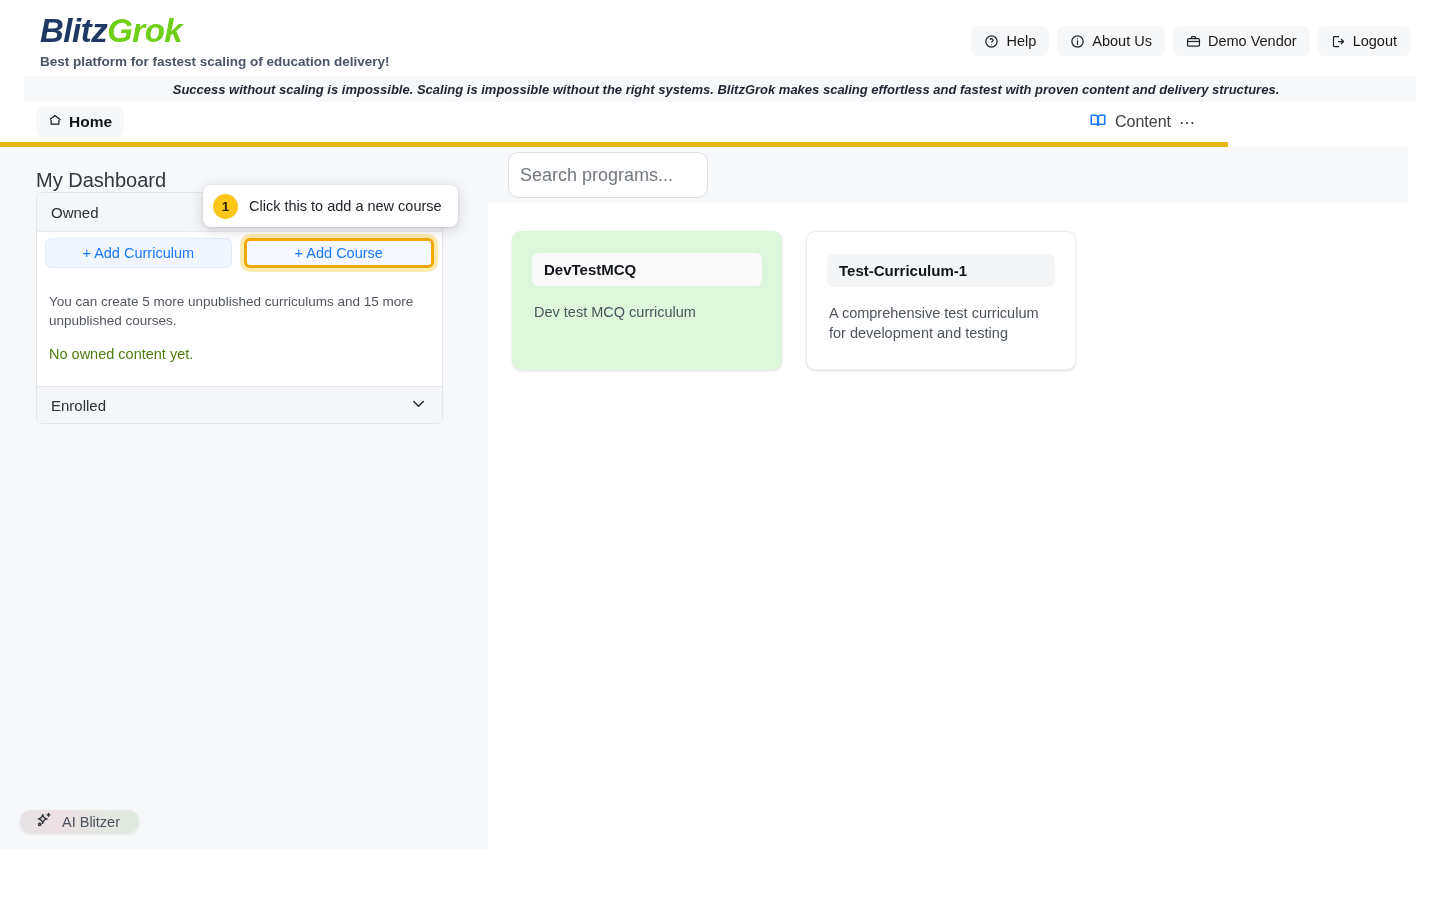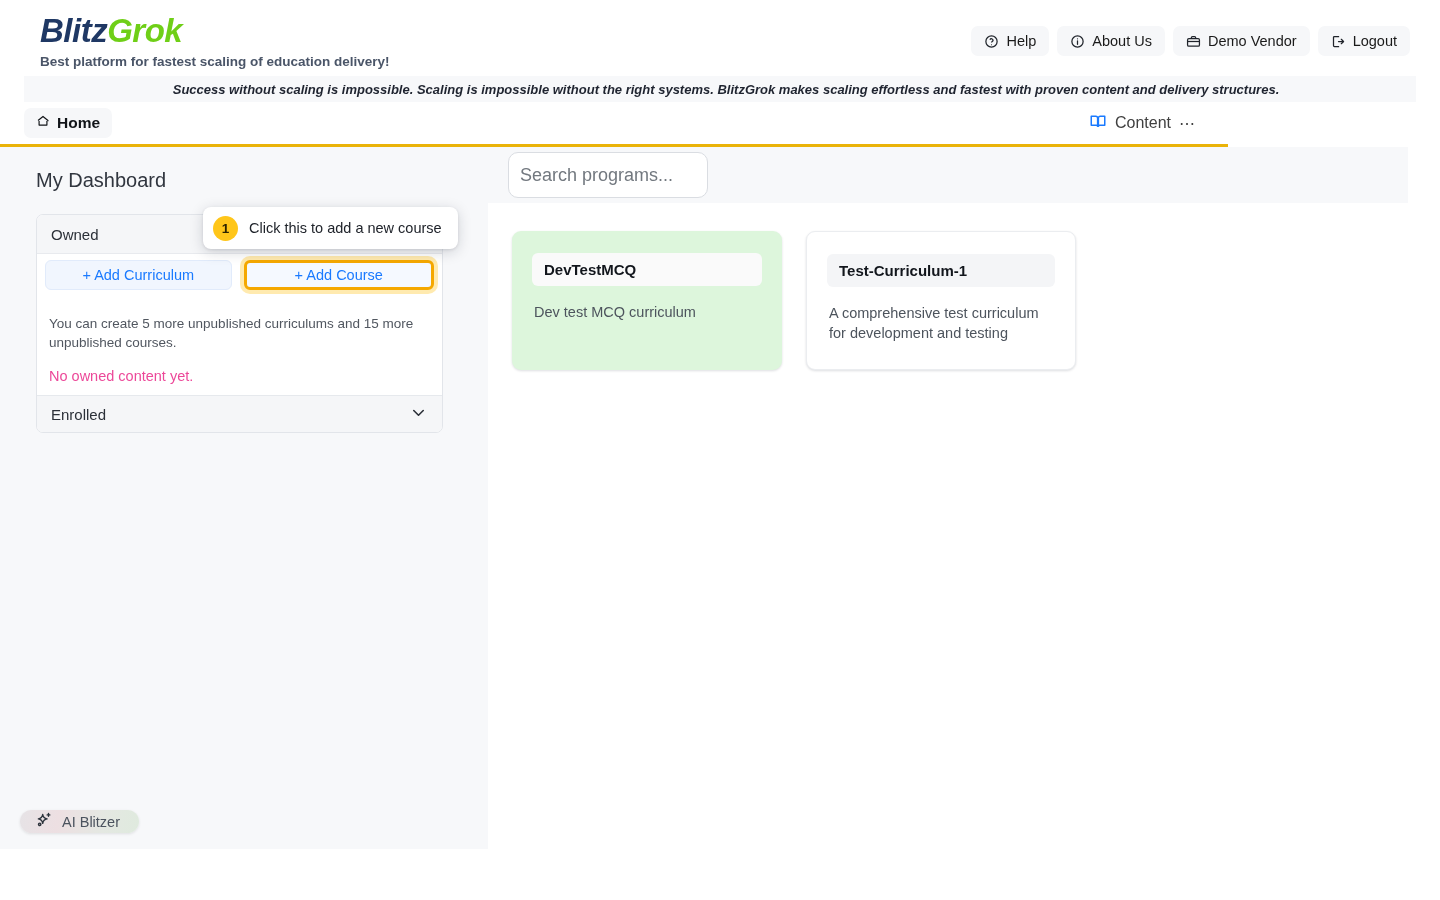--- a/index.html
+++ b/index.html
@@ -79,25 +79,25 @@
     font-weight: 600;
     color: #1f2430;
     margin-left: 12px;
   }
 
   
   .crumb-bar {
     width: 1228px;
     height: 45px;
     background: #ffffff;
-    border-bottom: 3px solid #eab308;
+    border-bottom: 5px solid #eab308;
     display: flex;
     align-items: center;
     justify-content: space-between;
-    padding: 0 32px 0 24px;
+    padding: 0 32px 0 36px;
   }
   .crumb-home {
     display: flex;
     align-items: center;
     gap: 7px;
     height: 30px;
     padding: 0 12px;
     border-radius: 7px;
     background: #f6f7f9;
     font-size: 15.5px;
@@ -131,21 +131,20 @@
     width: 488px;
     height: 702px;
     background: #f7f8fa;
     padding: 22px 32px 0 36px;
     flex: 0 0 488px;
   }
   .sidebar-title {
     font-size: 20px;
     color: #31363f;
     font-weight: 400;
-    margin-bottom: 22px;
   }
 
   .owned-card {
     position: relative;
     width: 407px;
     background: #ffffff;
     border: 1px solid #e2e5ea;
     border-radius: 7px;
     overflow: visible;
   }
@@ -187,23 +186,23 @@
     font-weight: 400;
   }
   .owned-note {
     padding: 4px 14px 0 12px;
     font-size: 13.5px;
     line-height: 19px;
     color: #515760;
     margin-top: 12px;
   }
   .owned-empty {
-    padding: 16px 12px 11px 12px;
+    padding: 16px 12px 24px 12px;
     font-size: 14.5px;
-    color: #ec4899;
+    color: #4d7c0f;
     border-bottom: 1px solid #e6e9ed;
   }
   .enrolled-row {
     height: 36px;
     background: #f5f6f8;
     display: flex;
     align-items: center;
     justify-content: space-between;
     padding: 0 14px 0 14px;
     font-size: 15px;

